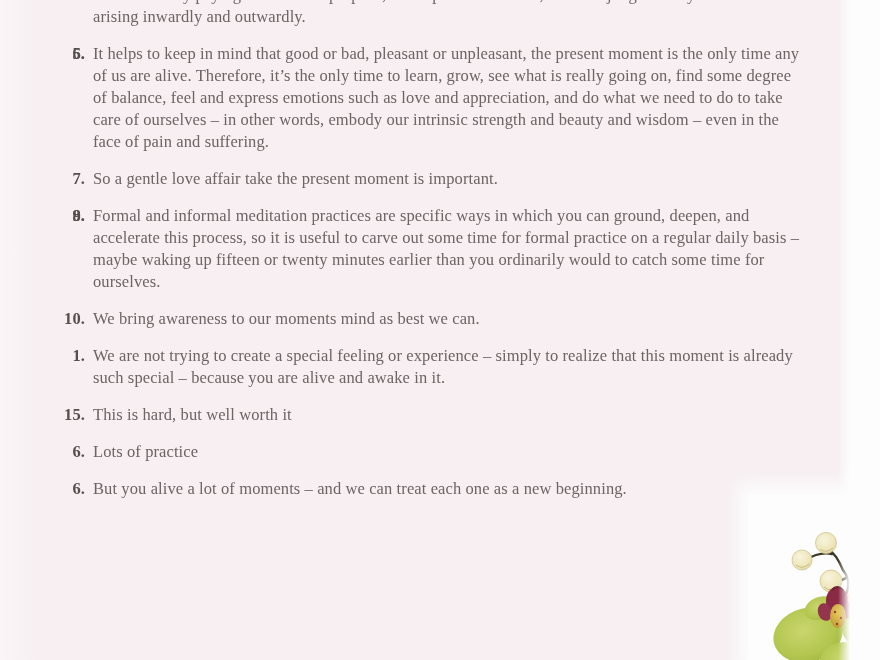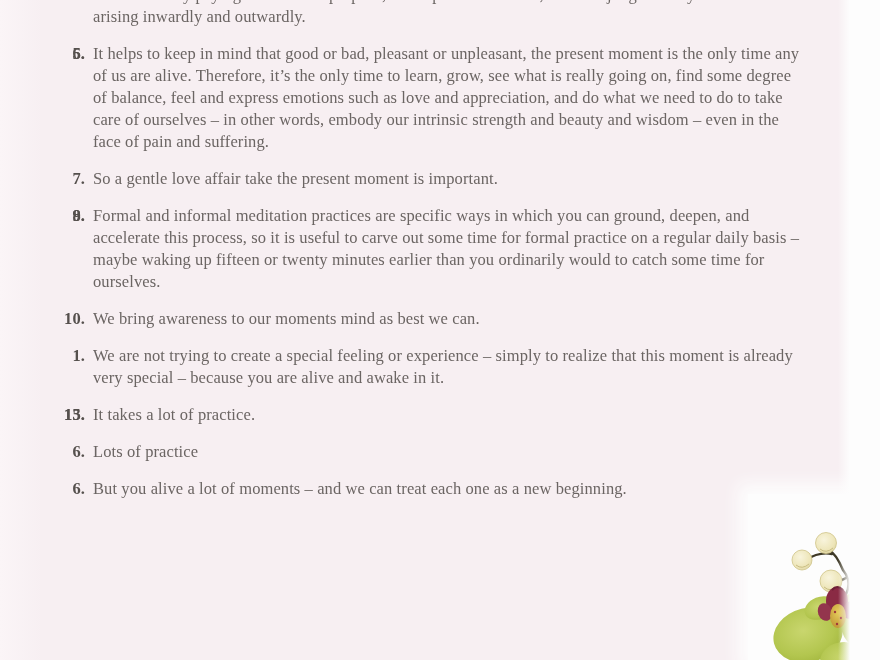--- a/index.html
+++ b/index.html
@@ -78,28 +78,25 @@
     <div class="li">
       <span class="num">9.</span>
       <span>Formal and informal meditation practices are specific ways in which you can ground, deepen, and accelerate this process, so it is useful to carve out some time for formal practice on a regular daily basis – maybe waking up fifteen or twenty minutes earlier than you ordinarily would to catch some time for ourselves.</span>
     </div>
     <div class="li">
       <span class="num">10.</span>
       <span>We bring awareness to our moments mind as best we can.</span>
     </div>
     <div class="li">
       <span class="num">1.</span>
-      <span>We are not trying to create a special feeling or experience – simply to realize that this moment is already very special – because you are alive and awake in it.</span>
+      <span>We are not trying to create a special feeling or experience – simply to realize that this moment is already such special – because you are alive and awake in it.</span>
     </div>
     <div class="li">
       <span class="num">15.</span>
-    </div>
-    <div class="li">
-      <span class="num">13.</span>
-      <span>It takes a lot of practice.</span>
+      <span>This is hard, but well worth it</span>
     </div>
     <div class="li">
       <span class="num">6.</span>
       <span>Lots of practice</span>
     </div>
     <div class="li">
       <span class="num">6.</span>
       <span>But you alive a lot of moments – and we can treat each one as a new beginning.</span>
     </div>
   </div>

